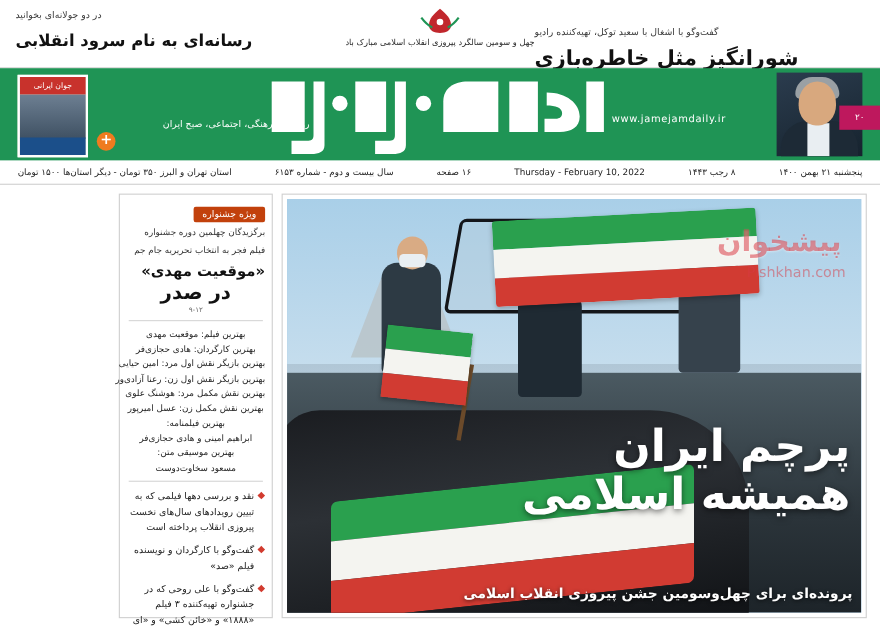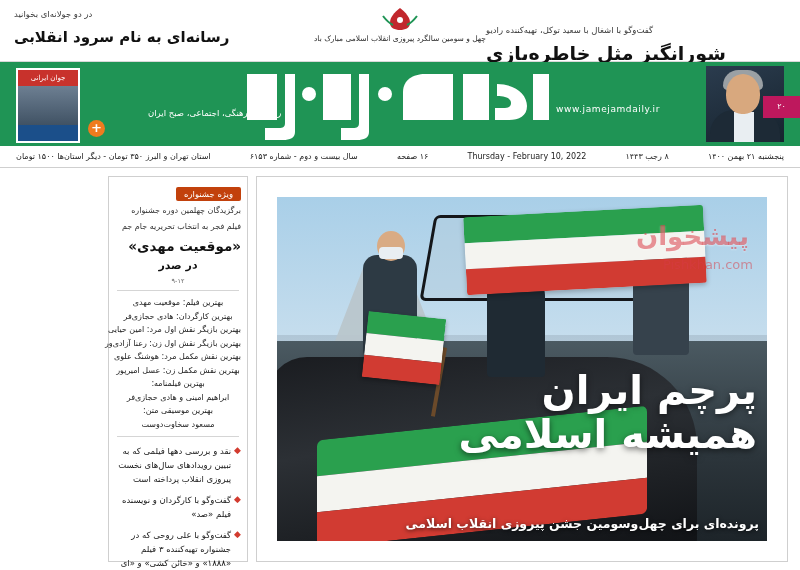--- a/index.html
+++ b/index.html
@@ -233,21 +233,21 @@
     flex-direction: row;
     gap: 8px;
   }
 
   
   .photo-col {
     position: relative;
     width: 532px; height: 386px;
     border: 1px solid #cfcfcf;
     background: #fff;
-    padding: 20px;
+    padding: 4px;
   }
   .photo-wrap {
     position: relative;
     width: 100%; height: 100%;
     overflow: hidden;
     background: #8fbfe0;
   }
   
   .sky {
     position: absolute; inset: 0;
@@ -414,21 +414,21 @@
     margin-bottom: 4px;
   }
   .sb-title {
     font-size: 13.5px;
     font-weight: bold;
     color: #111;
     line-height: 19px;
     margin: 2px 0 0 0;
   }
   .sb-title2 {
-    font-size: 11px;
+    font-size: 18px;
     font-weight: bold;
     color: #111;
     text-align: center;
     line-height: 19px;
   }
   .sb-byline {
     font-size: 6.5px;
     color: #666;
     text-align: center;
     margin-top: 2px;

